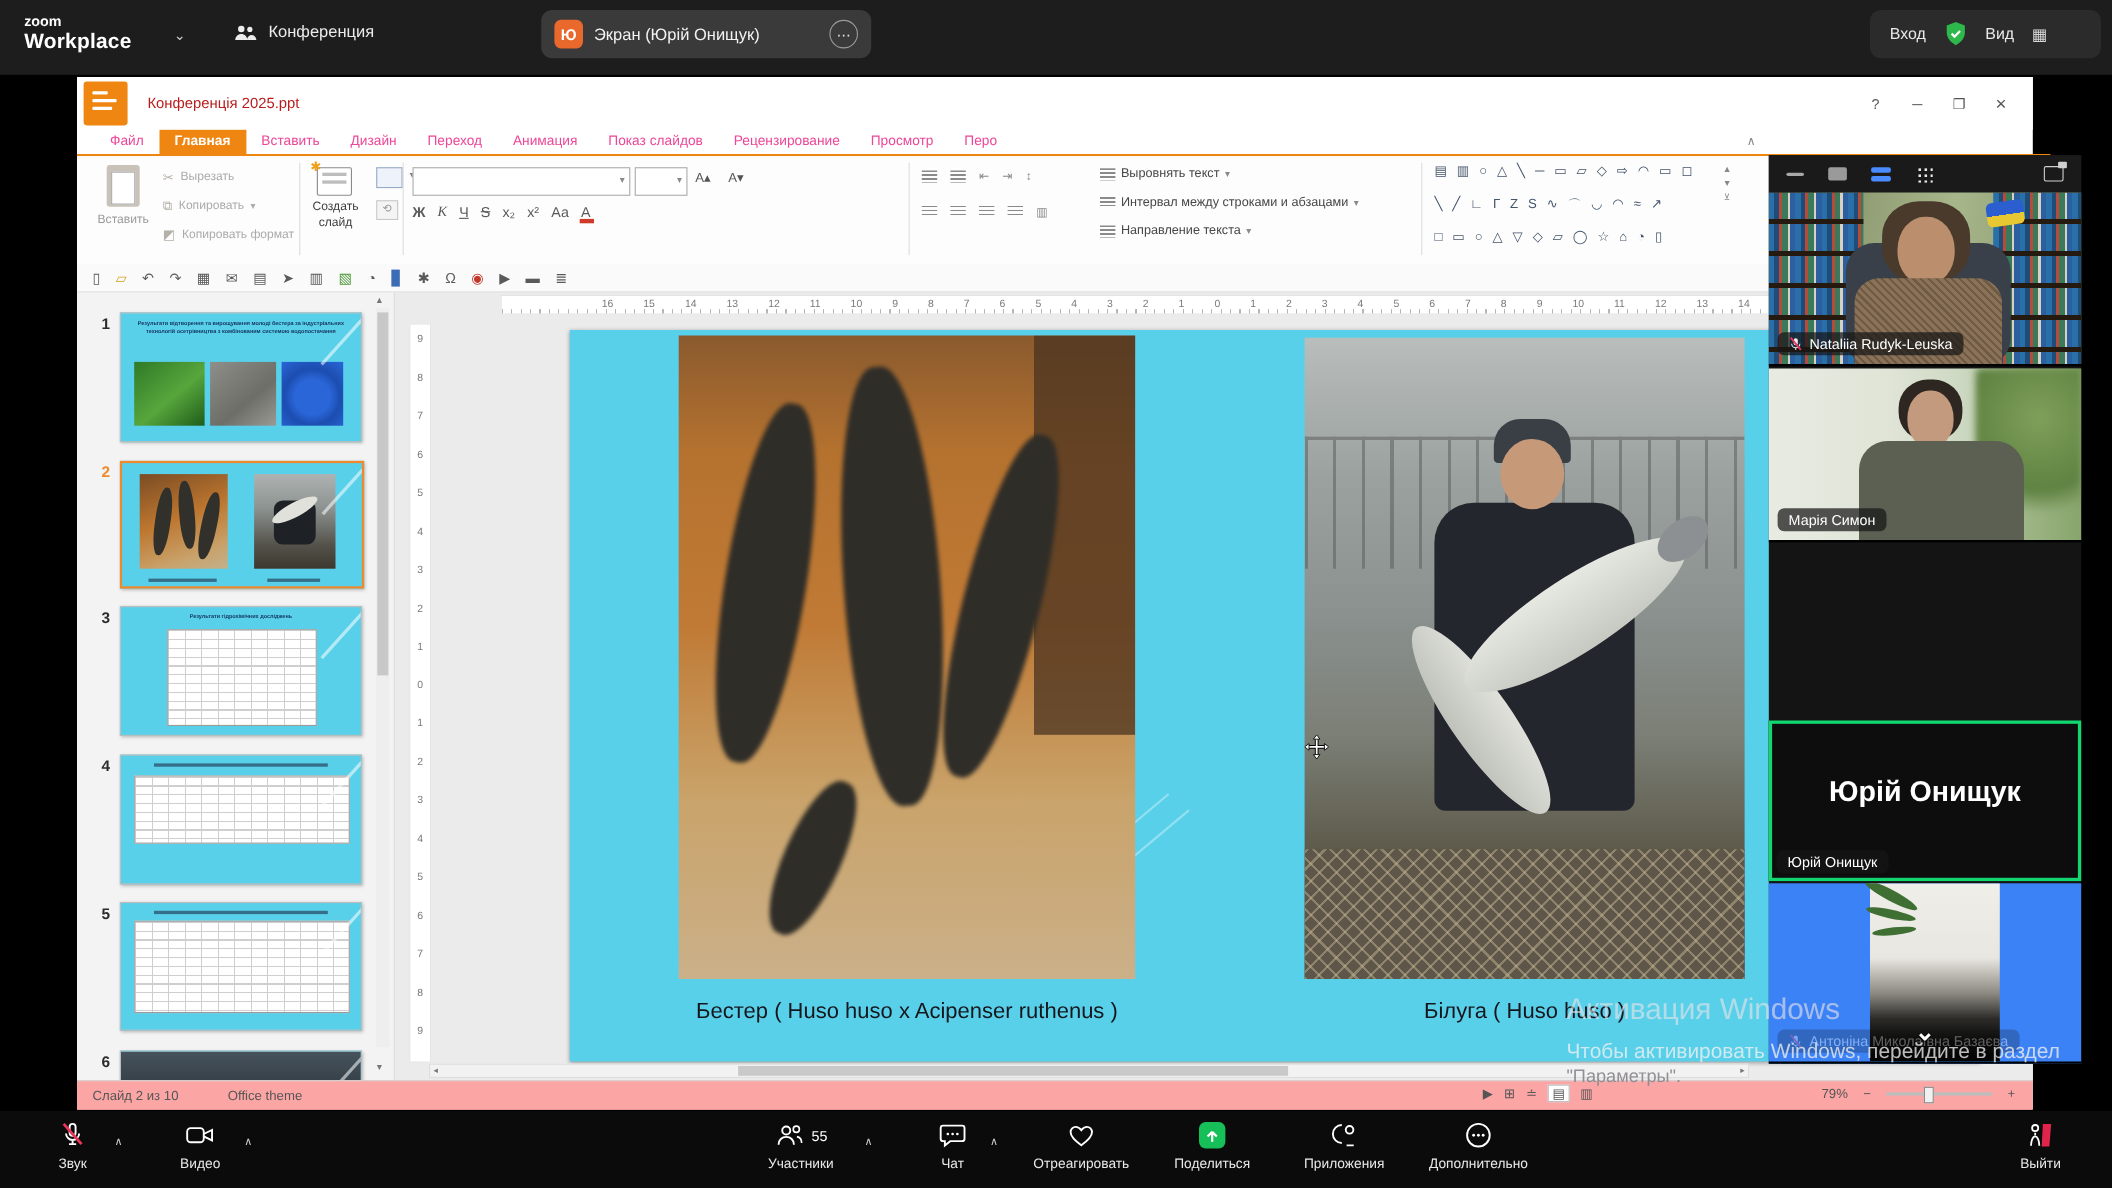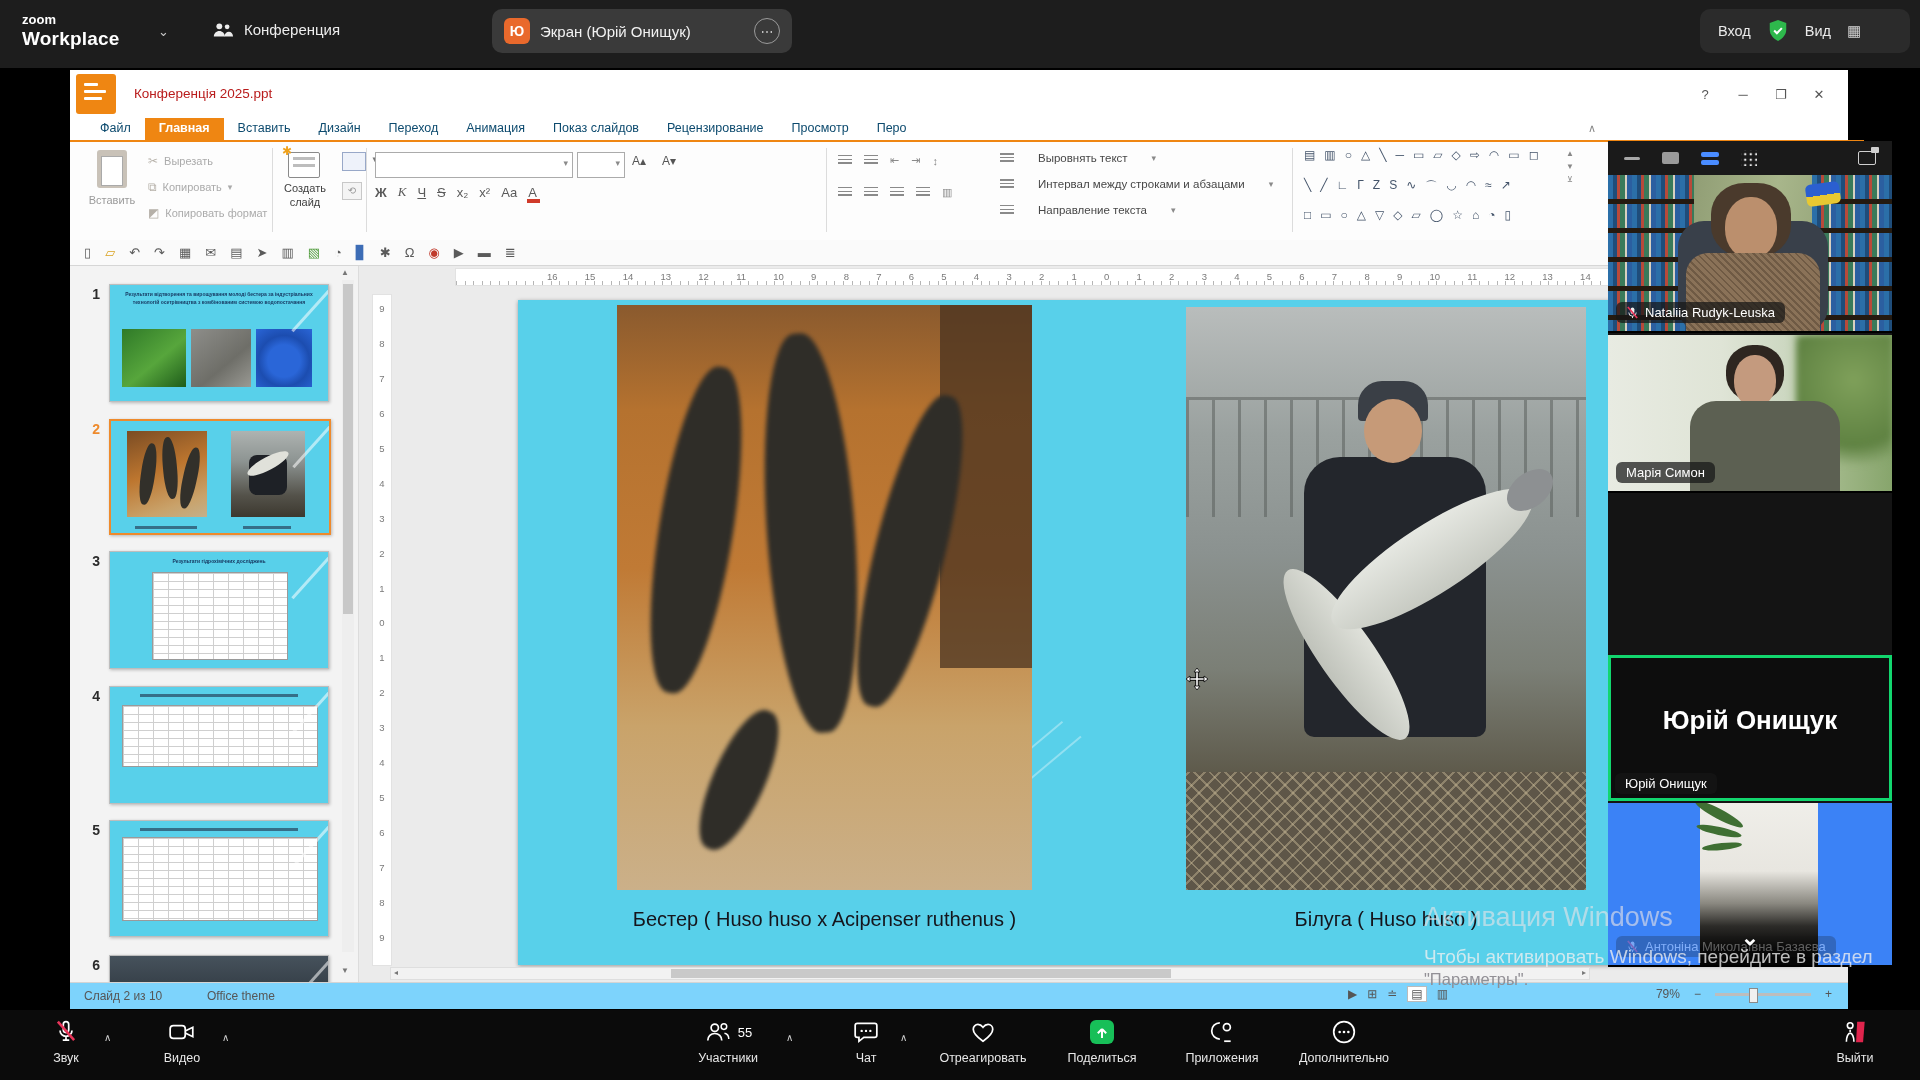--- a/index.html
+++ b/index.html
@@ -28,21 +28,21 @@
   #ppt{position:absolute;left:70px;top:70px;width:1778px;height:938px;background:#fff;z-index:20;box-shadow:0 0 0 1px rgba(0,0,0,.25)}
   #titlebar{position:absolute;left:0;top:0;width:100%;height:48px;background:#fff}
   .appicon{position:absolute;left:6px;top:4px;width:40px;height:40px;background:#ef8612;border-radius:3px;padding:9px 8px;box-sizing:border-box}
   .appicon i{display:block;height:3px;background:#fff;margin-bottom:4px;border-radius:1px}
   .appicon i:nth-child(1){width:14px}.appicon i:nth-child(2){width:22px}.appicon i:nth-child(3){width:18px}
   #wintitle{position:absolute;left:64px;top:16px;font-size:13.5px;color:#b91c1c}
   .winctl{position:absolute;right:10px;top:0;height:48px;display:flex;align-items:center}
   .winctl span{width:38px;text-align:center;font-size:13px;color:#555}
   
   #tabs{position:absolute;left:0;top:48px;width:100%;height:22px;display:flex;padding-left:16px;border-bottom:2px solid #ef8612;box-sizing:content-box}
-  #tabs .tab{padding:3px 14px 0 14px;font-size:12.5px;color:#0c4a6e;white-space:nowrap}
+  #tabs .tab{padding:3px 14px 0 14px;font-size:12.5px;color:#ec4899;white-space:nowrap}
   #tabs .tab.active{background:#ef8612;color:#fff;font-weight:bold}
   .ribbon-collapse{position:absolute;left:1518px;top:52px;color:#888;font-size:11px}
   
   #ribbon{position:absolute;left:0;top:72px;width:100%;height:98px;background:#fdfdfd;border-bottom:1px solid #e0e0e0}
   .gdiv{position:absolute;top:6px;width:1px;height:84px;background:#dcdcdc}
   .paste-big{position:absolute;left:16px;top:8px;width:52px;text-align:center}
   .clipb{width:30px;height:38px;margin:0 auto;background:#c9c2b8;border-radius:3px;position:relative}
   .clipb::after{content:'';position:absolute;left:4px;top:6px;width:20px;height:28px;background:#fff;border:1px solid #aaa}
   .paste-big .cap{font-size:11px;color:#9a9a9a;margin-top:6px}
   .clip-row{position:absolute;left:78px;display:flex;align-items:center;gap:6px;font-size:11px;color:#ababab;white-space:nowrap}
@@ -58,21 +58,21 @@
   .combo::after{content:'▾';position:absolute;right:4px;top:5px;font-size:9px;color:#8a8a8a}
   .fontsz-ic{position:absolute;top:12px;font-size:12px;color:#555}
   .fbtn-row{position:absolute;left:305px;top:42px;display:flex;align-items:flex-end;gap:11px;font-size:13px;color:#5a5a5a}
   .fbtn-row .strike{text-decoration:line-through}
   .fbtn-row .it{font-style:italic;font-family:"Liberation Serif",serif}
   .fbtn-row .un{text-decoration:underline}
   .fontcolor{position:relative}
   .fontcolor::after{content:'';position:absolute;left:-1px;bottom:-3px;width:13px;height:4px;background:#d03a2a}
   .icon-bars{display:inline-block;width:14px;height:11px;background:repeating-linear-gradient(#8a8a8a 0 1.5px,transparent 1.5px 3.6px)}
   .pr-row{position:absolute;display:flex;gap:12px;align-items:center}
-  .pr-lblrow{position:absolute;display:flex;gap:24px;align-items:center;font-size:11.5px;color:#474747;white-space:nowrap}
+  .pr-lblrow{position:absolute;display:flex;gap:5px;align-items:center;font-size:11.5px;color:#474747;white-space:nowrap}
   .pr-lblrow .dn{color:#8a8a8a;font-size:9px}
   .shape-row{position:absolute;display:flex;gap:9px;font-size:12px;color:#44546a}
   .shape-scroll{position:absolute;left:1492px;top:6px;width:16px;text-align:center;font-size:8px;color:#888;line-height:1.6}
   
   #qat{position:absolute;left:0;top:170px;width:100%;height:26px;background:#fafafa;border-bottom:1px solid #d6d6d6;
        display:flex;align-items:center;gap:14px;padding-left:14px;box-sizing:border-box;font-size:13px;color:#5a5a5a}
   #qat span:nth-child(2){color:#d9a321}
   #qat span:nth-child(10){color:#4e9a3a}
   #qat span:nth-child(12){color:#3c6cb5}
   #qat span:nth-child(15){color:#c0392b}
@@ -127,21 +127,21 @@
   #photoR .net{position:absolute;left:0;bottom:0;width:100%;height:118px;background:
       repeating-linear-gradient(45deg,rgba(200,185,150,.45) 0 2px,transparent 2px 11px),
       repeating-linear-gradient(-45deg,rgba(200,185,150,.45) 0 2px,transparent 2px 11px),#5e5648}
   .caption{position:absolute;font-size:20px;color:#15151c;text-align:center}
   #movecur{position:absolute;left:668px;top:368px}
   
   #hscroll{position:absolute;left:320px;top:701px;width:1200px;height:13px;background:#f2f2f2;border:1px solid #dedede;box-sizing:border-box}
   #hscroll .th{position:absolute;left:280px;top:1px;width:500px;height:9px;background:#c9c9c9}
   #hscroll .ar{position:absolute;top:0px;font-size:8px;color:#777}
   
-  #statusbar{position:absolute;left:0;top:912px;width:100%;height:26px;background:#7dd3fc;border-top:1px solid #d4d4d4;font-size:12px;color:#565656}
+  #statusbar{position:absolute;left:0;top:912px;width:100%;height:26px;background:#fca5a5;border-top:1px solid #d4d4d4;font-size:12px;color:#565656}
   #statusbar .sl{position:absolute;left:14px;top:6px}
   #statusbar .th{position:absolute;left:137px;top:6px}
   .viewics{position:absolute;right:400px;top:3px;display:flex;gap:10px;align-items:center;font-size:12px;color:#555}
   .viewics .hl{background:#fff;border:1px solid #bbb;padding:0 3px}
   #zoomctl{position:absolute;right:16px;top:4px;display:flex;align-items:center;gap:14px;color:#555;font-size:12px}
   .zslider{width:96px;height:3px;background:#bdbdbd;position:relative}
   .zslider .kn{position:absolute;left:34px;top:-5px;width:7px;height:13px;background:#f0f0f0;border:1px solid #8a8a8a}
 
   
   #panel{position:absolute;left:1608px;top:141px;width:284px;height:826px;background:#141414;z-index:40}

